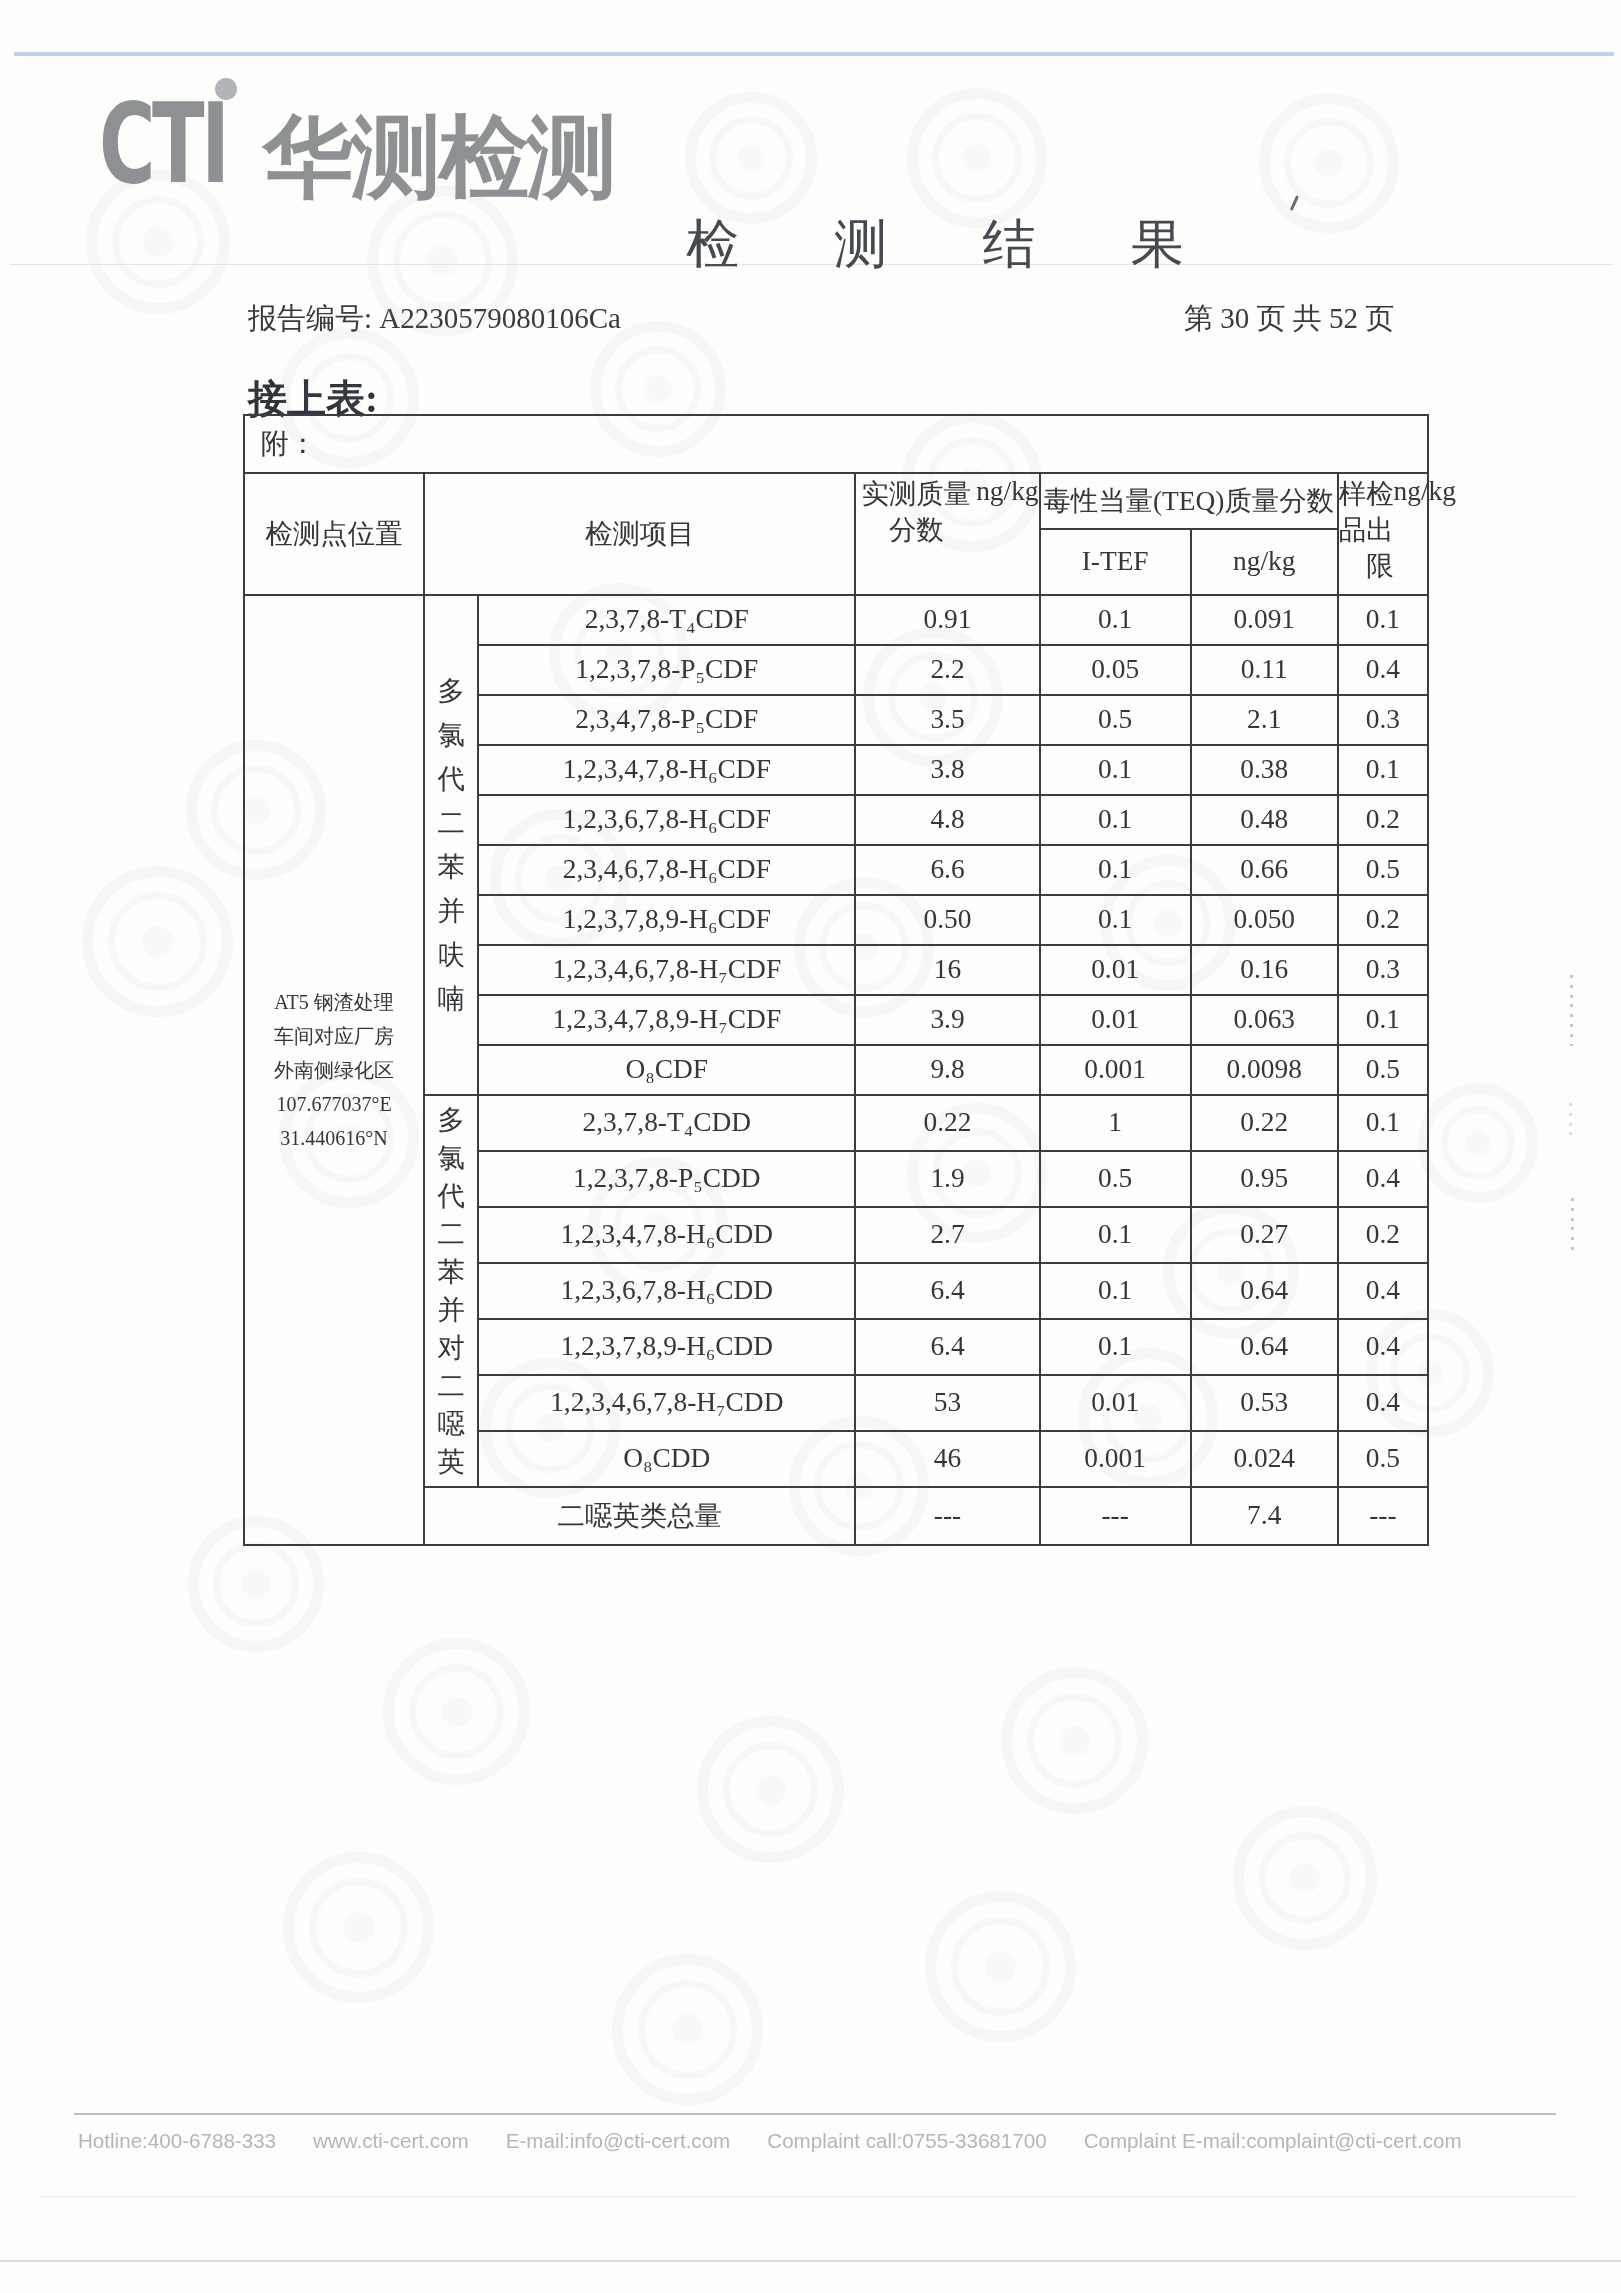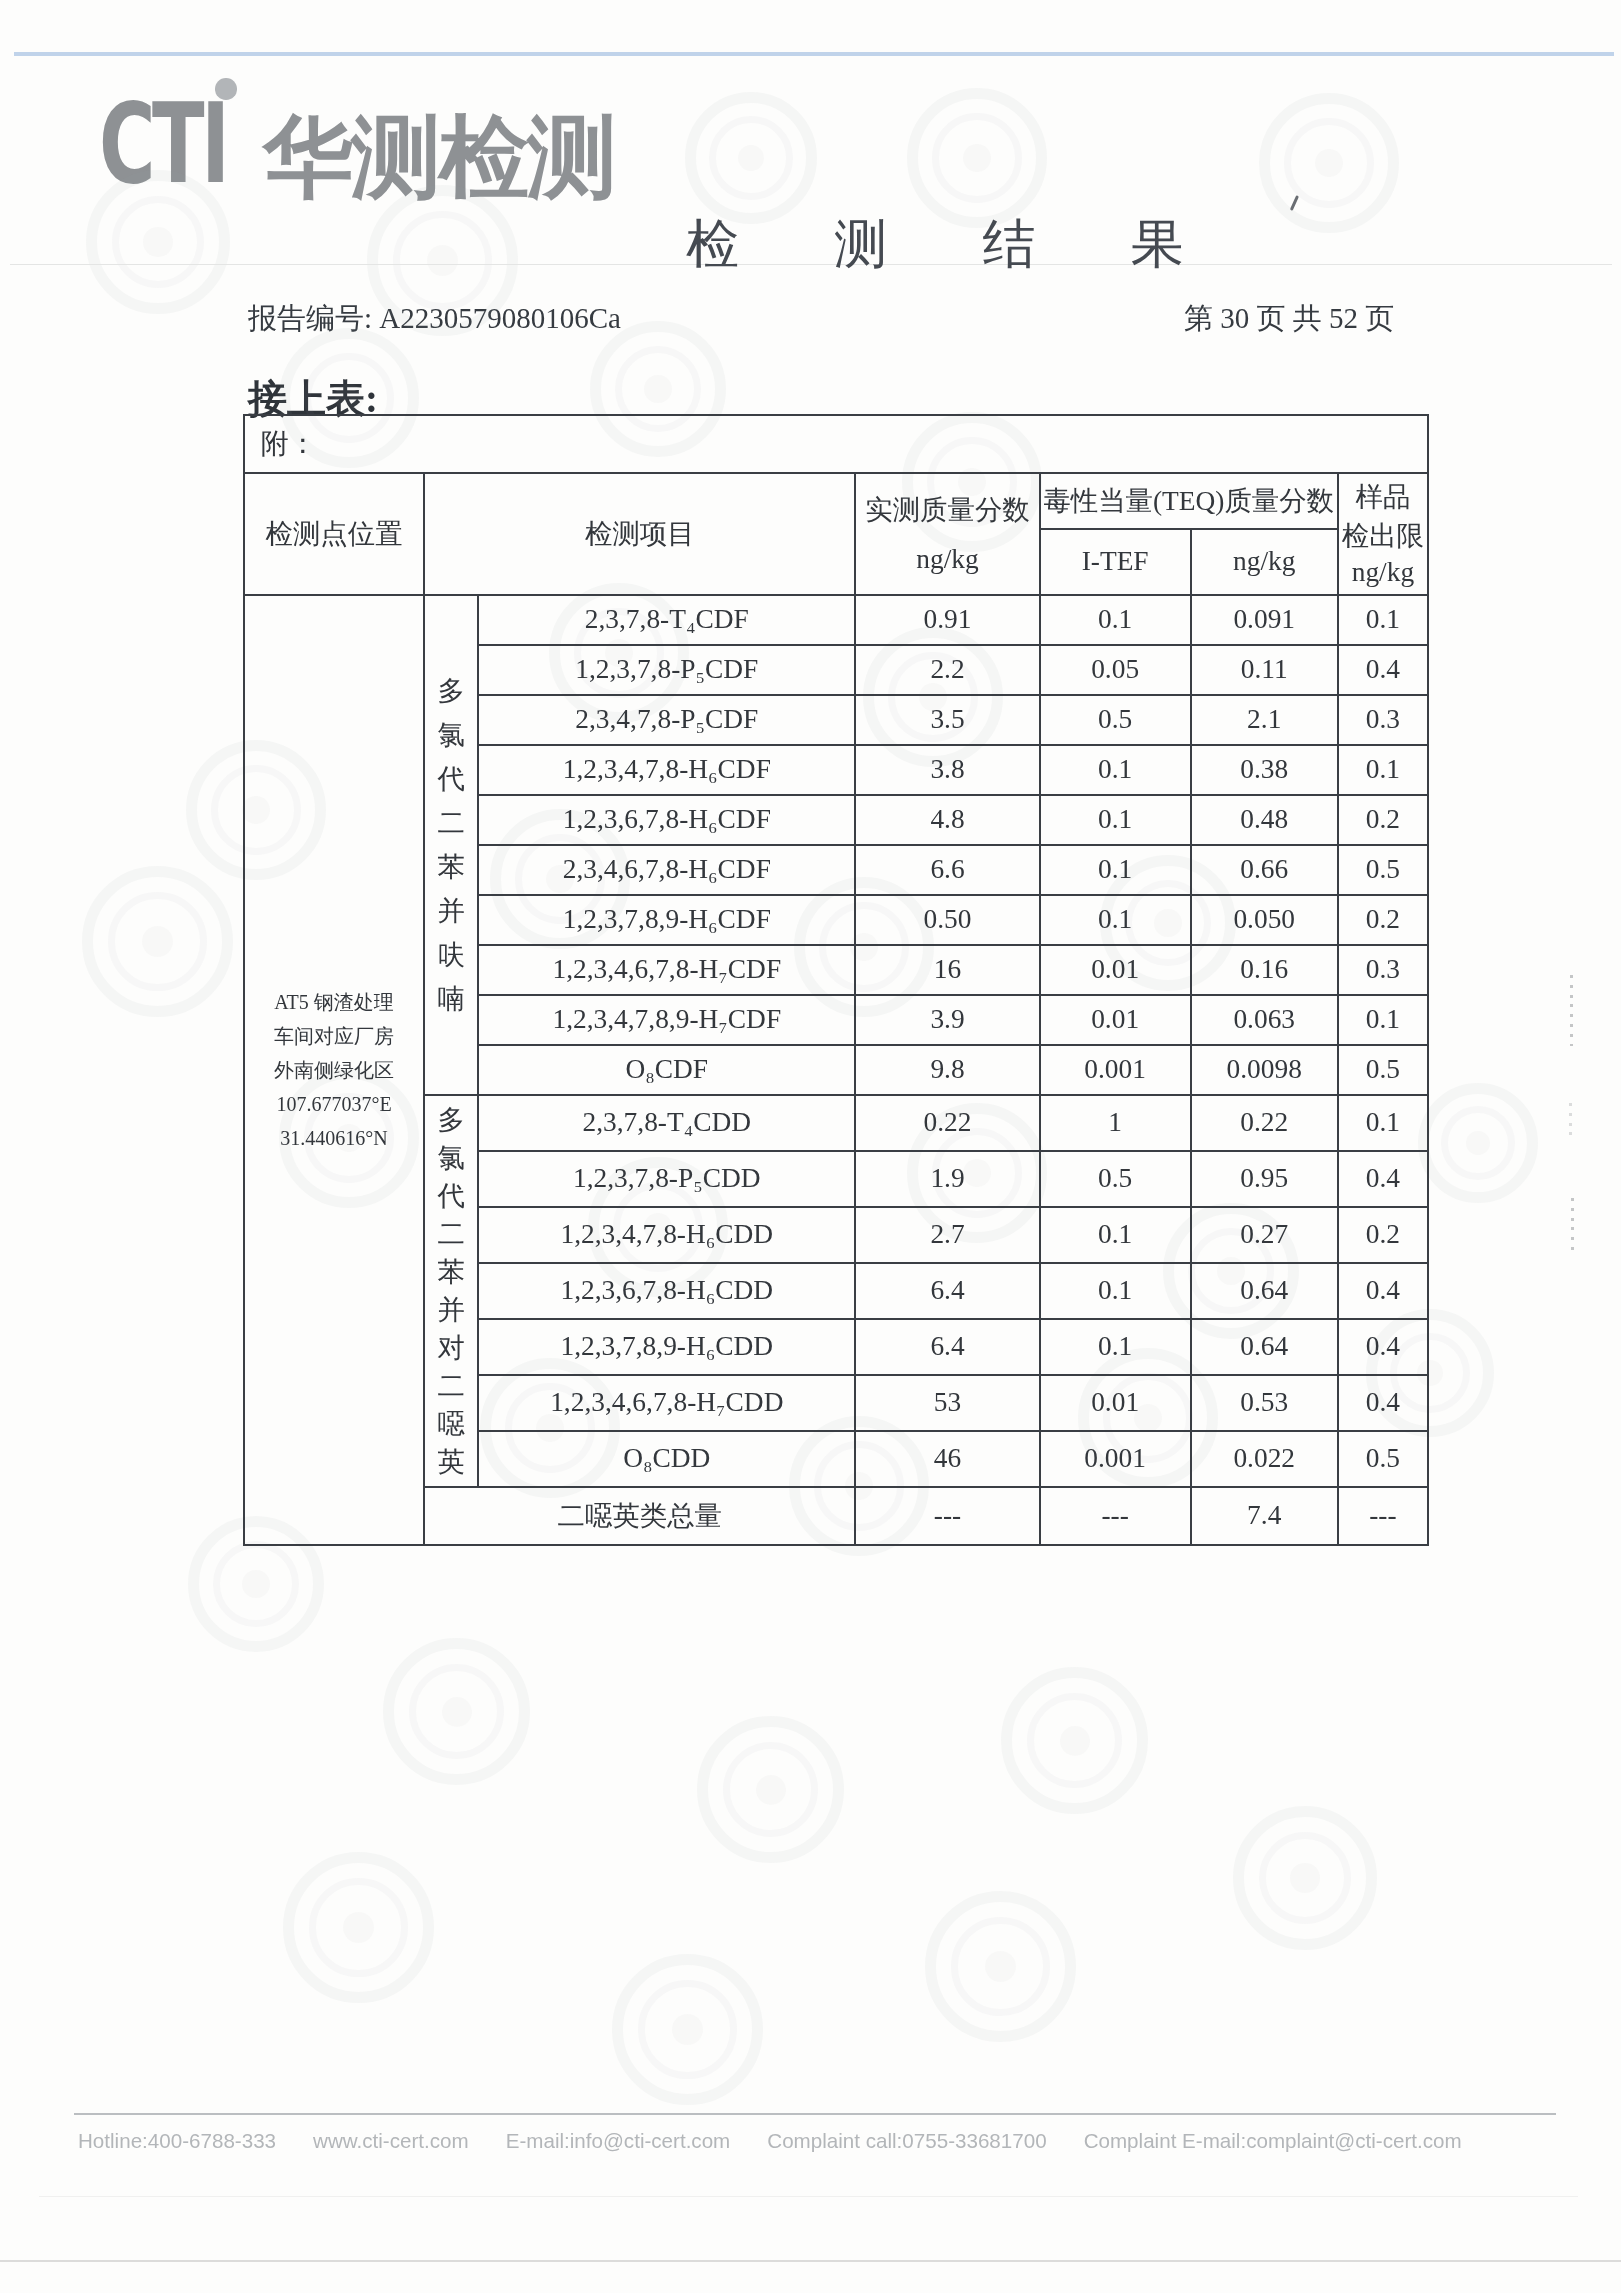--- a/index.html
+++ b/index.html
@@ -37,21 +37,21 @@
 
   
   .table-wrap{position:absolute;left:243px;top:414px;z-index:2;}
   table{border-collapse:collapse;table-layout:fixed;width:1186px;border:2.9px solid #3a3e44;}
   td,th{border:2px solid #3a3e44;text-align:center;vertical-align:middle;
         font-weight:normal;font-size:27.4px;color:#33373c;padding:0;
         font-family:"Liberation Serif","DejaVu Serif",serif;}
   .attach-row td{text-align:left;padding:8.8px 0 8.8px 15.7px;height:33px;font-size:28px;}
   tr.h1 th{height:54px;}
   tr.h2 th{height:64px;}
-  .stack{display:flex;flex-direction:column;justify-content:space-evenly;height:116px;}
+  .stack{display:flex;flex-direction:row;justify-content:space-evenly;height:116px;}
   .row-cdf td{height:48px;}
   .row-cdd td{height:54px;}
   .total-row td{height:56px;}
   .group-cell span{display:inline-block;width:29px;word-break:break-all;font-size:27.4px;}
   .group-cell.g1 span{line-height:44px;}
   .group-cell.g2 span{line-height:38px;}
   .loc-cell div{line-height:34px;font-size:20px;}
 
   
   .footer-line{position:absolute;left:74px;top:2113px;width:1482px;height:2px;background:#bbbec1;}
@@ -241,21 +241,21 @@
           <td>1,2,3,4,6,7,8-H₇CDD</td>
           <td>53</td>
           <td>0.01</td>
           <td>0.53</td>
           <td>0.4</td>
         </tr>
         <tr class="row-cdd">
           <td>O₈CDD</td>
           <td>46</td>
           <td>0.001</td>
-          <td>0.022</td>
+          <td>0.024</td>
           <td>0.5</td>
         </tr>
         <tr class="total-row" id="total-row">
         <td colspan="2">二噁英类总量</td>
         <td>---</td>
         <td>---</td>
         <td>7.4</td>
         <td>---</td>
       </tr>
     </tbody>

